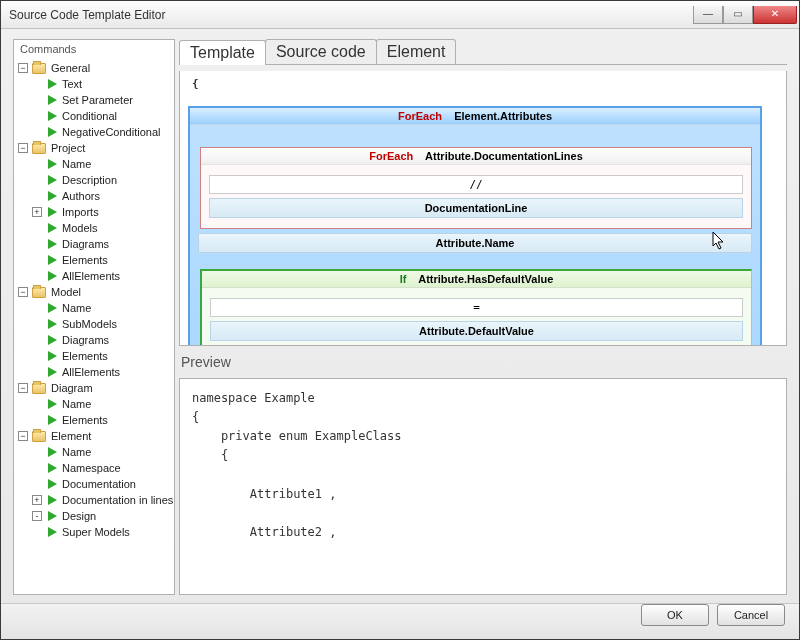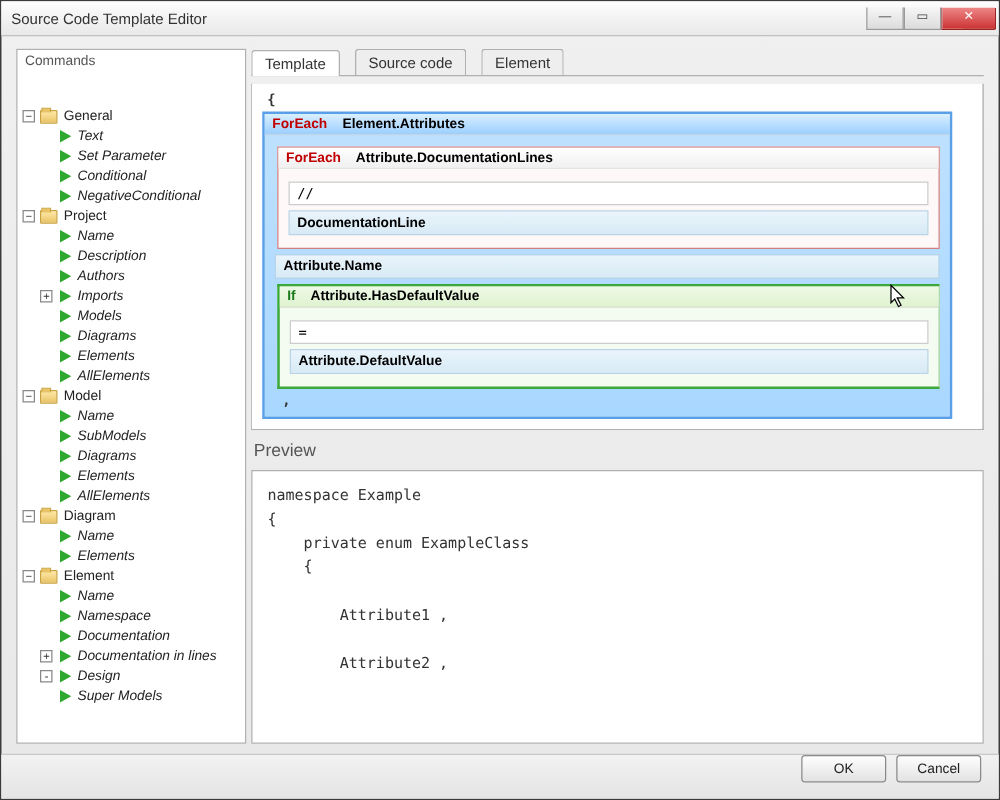--- a/index.html
+++ b/index.html
@@ -36,27 +36,26 @@
 
 .content {
   flex: 1; display: flex;
   padding: 10px 12px 8px 12px;
   gap: 4px;
   min-height: 0;
 }
 
 
 .tree-panel {
-  width: 184px;
+  width: 162px;
   background: #fff;
   border: 1px solid #b0b0b0;
   display: flex; flex-direction: column;
   font-size: 11px;
   overflow: hidden;
-  gap: 25px;
 }
 .tree-header { padding: 3px 6px; color: #555; }
 .tree-body { flex: 1; overflow-y: auto; padding: 2px 0 6px 4px; }
 .tree-node { white-space: nowrap; }
 .tree-row { display: flex; align-items: center; height: 16px; gap: 2px; cursor: default; }
 .expander {
   width: 10px; height: 10px;
   border: 1px solid #888; background: #fff;
   font-size: 9px; line-height: 8px; text-align: center;
   color: #333; margin-right: 2px;
@@ -74,27 +73,27 @@
   border: 1px solid #c9a23d; border-bottom: none; border-radius: 1px 1px 0 0;
 }
 .play-icon {
   width: 0; height: 0;
   border-left: 9px solid #2fa82f;
   border-top: 5px solid transparent;
   border-bottom: 5px solid transparent;
   margin-left: 2px; flex-shrink: 0;
 }
 .tree-label { padding-left: 3px; color: #222; }
-.children { padding-left: 14px; font-style: italic; }
+.children { padding-left: 14px; }
 
 
 .right-col { flex: 1; display: flex; flex-direction: column; min-width: 0; gap: 6px; }
 
 .tabs-strip {
-  display: flex; gap: 13px; font-size: 12px;
+  display: flex; gap: 0; font-size: 16px;
   border-bottom: 1px solid #b0b0b0;
   background: transparent;
 }
 .tab {
   padding: 3px 10px;
   border: 1px solid #b0b0b0;
   border-bottom: none;
   background: #eee; color: #333;
   margin-right: -1px;
   border-radius: 3px 3px 0 0;
@@ -107,22 +106,23 @@
   background: #fff;
   overflow-y: auto;
   position: relative;
   font-size: 11px;
 }
 .tpl-inner { padding: 6px 24px 10px 6px; }
 
 .brace { font-family: Consolas, monospace; color: #333; padding-left: 6px; font-weight: bold; }
 
 .blk {
-  margin: 3px 0 3px 2px;
+  margin: 16px 0 3px 2px;
   border: 1px solid transparent;
+  text-align: center;
 }
 .blk-head {
   padding: 2px 6px; font-weight: bold; font-size: 11px;
   background: linear-gradient(#fff, #f0f0f0);
   border-bottom: 1px solid rgba(0,0,0,0.1);
 }
 .blk-body { padding: 6px 8px; }
 .blk-text {
   background: linear-gradient(#eaf4fb, #d7eaf5);
   border: 1px solid #b8d4e6;

